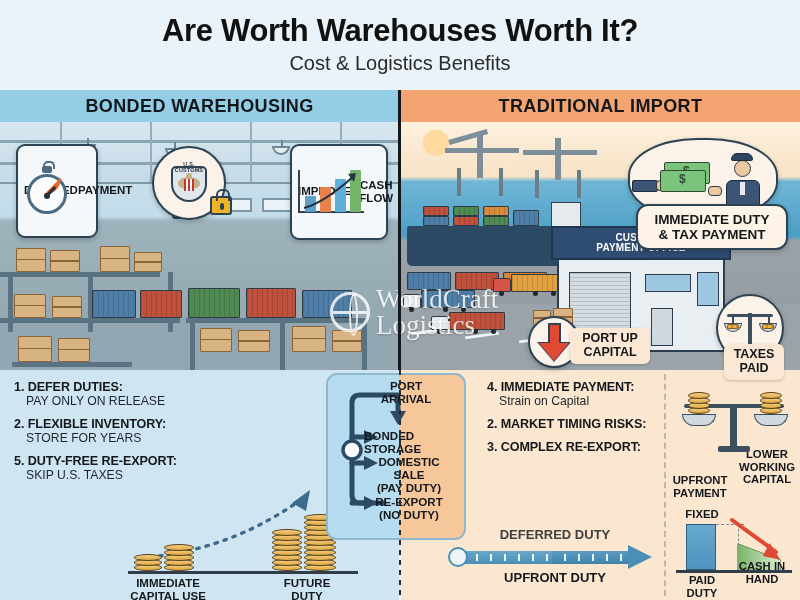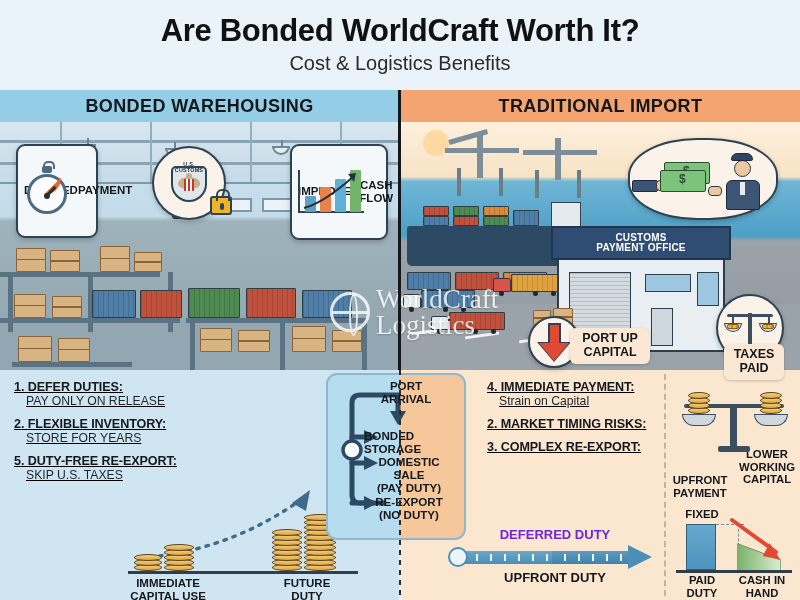--- a/index.html
+++ b/index.html
@@ -188,21 +188,21 @@
     border-radius:50%; border:2.5px solid #fff; }
   .wm-globe::after { content:""; position:absolute; left:-1px; top:16px; width:38px; height:2.5px; background:#fff; }
   .wm-text { color:#fff; font-family:"Liberation Serif", serif; font-size:27px; line-height:0.98;
     text-shadow:0 1px 2px rgba(0,0,0,.25); }
 
   
   .bot { position:absolute; top:370px; height:230px; }
   .bot-left  { left:0; width:399px; background:#cfe6f2; }
   .bot-right { left:401px; width:399px; background:#fbe6d0; }
 
-  .bullets { position:absolute;text-decoration:underline; }
+  .bullets { position:absolute; }
   .bullet { margin-bottom:9px; }
   .bullet .b1 { font-size:12.6px; font-weight:bold; color:#14181c; letter-spacing:-0.1px; }
   .bullet .b2 { font-size:12.2px; color:#1e242a; margin-left:12px; margin-top:0px; }
 
   
   .coin-chart { position:absolute; left:120px; top:115px; width:250px; height:112px; }
   .coin-base { position:absolute; left:8px; top:86px; width:230px; height:2.6px; background:#2f3e49; }
   .coinstack { position:absolute; bottom:26px; }
   .coin { position:absolute; width:100%; height:7px; border-radius:50%/50%;
     background:linear-gradient(#f3cf8a,#dda73f); border:1.4px solid #5c4215; }
@@ -232,34 +232,34 @@
   .tl-bar { position:absolute; left:14px; top:5px; width:170px; height:13px;
     background:linear-gradient(#69a7cc,#4b8fb6); }
   .tl-bar2 { position:absolute; left:104px; top:5px; width:80px; height:13px;
     background:linear-gradient(#5b9bc3,#3f83ac); }
   .tl-head { position:absolute; left:180px; top:-1px; width:0; height:0;
     border-top:12px solid transparent; border-bottom:12px solid transparent; border-left:24px solid #4b8fb6; }
   .tl-knob { position:absolute; left:0; top:1px; width:20px; height:20px; border-radius:50%;
     background:#eef5f9; border:2px solid #4b8fb6; }
   .tl-tick { position:absolute; top:8px; width:2px; height:7px; background:#ecf4f8; }
   .tl-top { position:absolute; left:0; top:-19px; width:214px; text-align:center;
-    font-size:13px; font-weight:bold; color:#6d28d9; }
+    font-size:13px; font-weight:bold; color:#404040; }
   .tl-bot { position:absolute; left:0; top:24px; width:214px; text-align:center;
     font-size:13px; font-weight:bold; color:#14181c; }
 
   .vdash-right { position:absolute; left:664px; top:374px; width:0; height:222px;
     border-left:2px dashed #c9b39a; }
 </style>
 </head>
 <body>
 
 <div id="canvas">
 
   <div class="title-band">
-    <div class="main-title">Are Bonded WorldCraft Worth It?</div>
+    <div class="main-title">Are Worth Warehouses Worth It?</div>
     <div class="sub-title">Cost &amp; Logistics Benefits</div>
   </div>
 
   <div class="hdr hdr-left">
     <span>BONDED WAREHOUSING</span>
   </div>
   <div class="hdr hdr-right">
     <span>TRADITIONAL IMPORT</span>
   </div>
   <div class="center-divider"></div>
@@ -436,20 +436,24 @@
       <div class="hand" style="left:26px;top:40px;"></div>
       <div class="money" style="left:34px;top:22px;"></div>
       <div class="money" style="left:30px;top:30px;"></div>
       <div class="officer-body" style="left:96px;top:40px;"></div>
       <div class="officer-tie" style="left:110px;top:42px;"></div>
       <div class="officer-head" style="left:104px;top:20px;"></div>
       <div class="officer-cap" style="left:101px;top:13px;"></div>
       <div class="hand" style="left:78px;top:46px;width:14px;height:10px;"></div>
     </div>
   </div>
+  <div class="speech" style="left:636px;top:204px;width:152px;">
+    <div class="lbl">IMMEDIATE DUTY</div>
+    <div class="lbl">&amp; TAX PAYMENT</div>
+  </div>
 
   <div class="badge-circle" style="left:528px;top:316px;width:52px;height:52px;">
     <div class="arrow-down">
       <div class="head-o"></div>
         <div class="stem"></div>
         <div class="head"></div>
     </div>
   </div>
   <div class="badge-pill" style="left:570px;top:328px;width:80px;">
     <div>PORT UP</div>
@@ -613,21 +617,21 @@
           <stop offset="1" stop-color="#dff0d8" stop-opacity="0.95"></stop>
         </linearGradient>
       </defs>
       <path d="M56,12 L100,44" stroke="#e04a32" stroke-width="4" fill="none" stroke-linecap="round"></path>
       <path d="M92,36 L106,50 L88,50 Z" fill="#e04a32" transform="rotate(12 97 43)"></path>
     </svg>
     <div class="bp-lbl" style="left:2px;top:66px;width:48px;">
       <div>PAID</div>
       <div>DUTY</div>
     </div>
-    <div class="bp-lbl" style="left:58px;top:66px;width:56px;">
+    <div class="bp-lbl" style="left:58px;top:52px;width:56px;">
       <div>CASH IN</div>
       <div>HAND</div>
     </div>
   </div>
 
   <div class="flowbox"></div>
   <svg class="flow-svg">
 
     <path d="M72,22 L34,22 Q26,22 26,30 L26,122 Q26,130 34,130 L58,130" stroke="#2c4a63" stroke-width="5" fill="none" stroke-linecap="round"></path>
 

